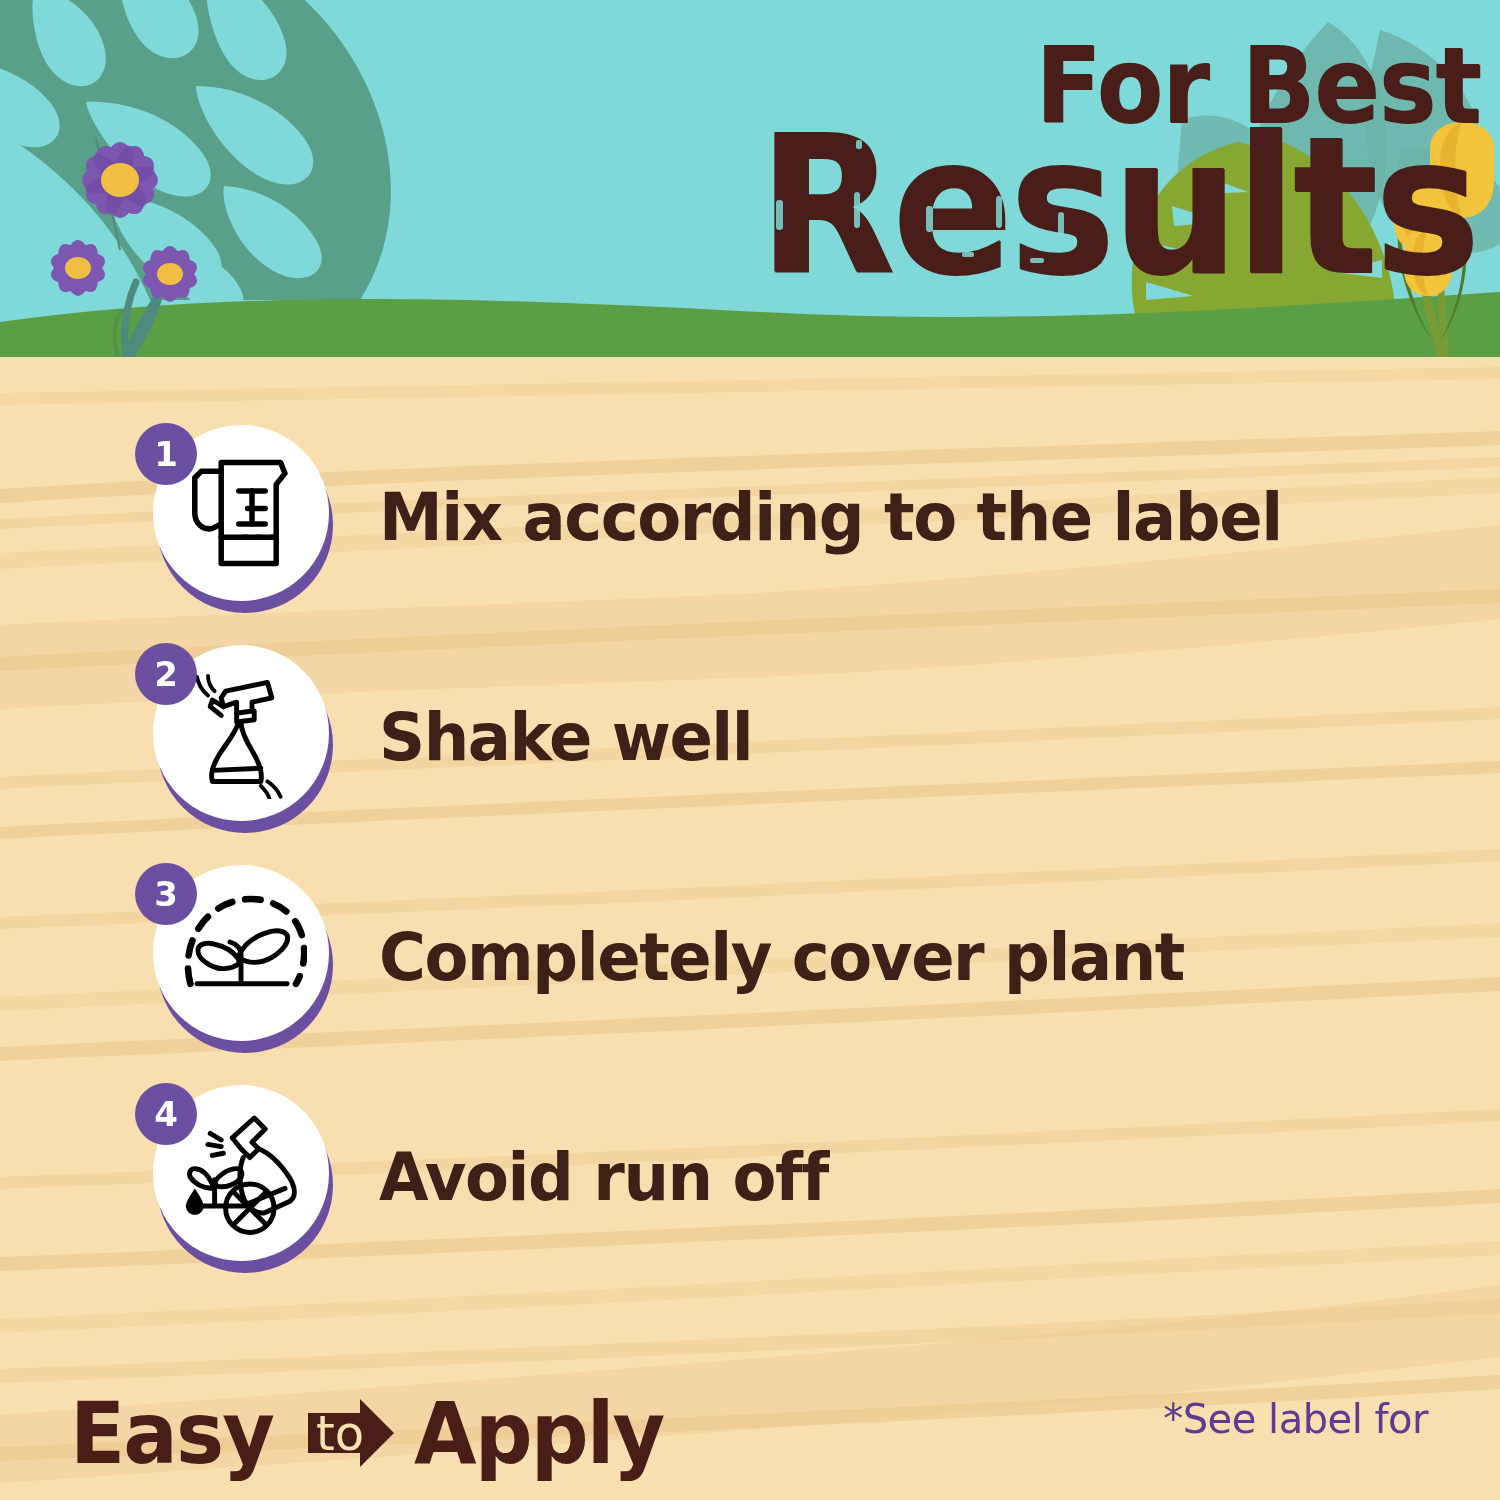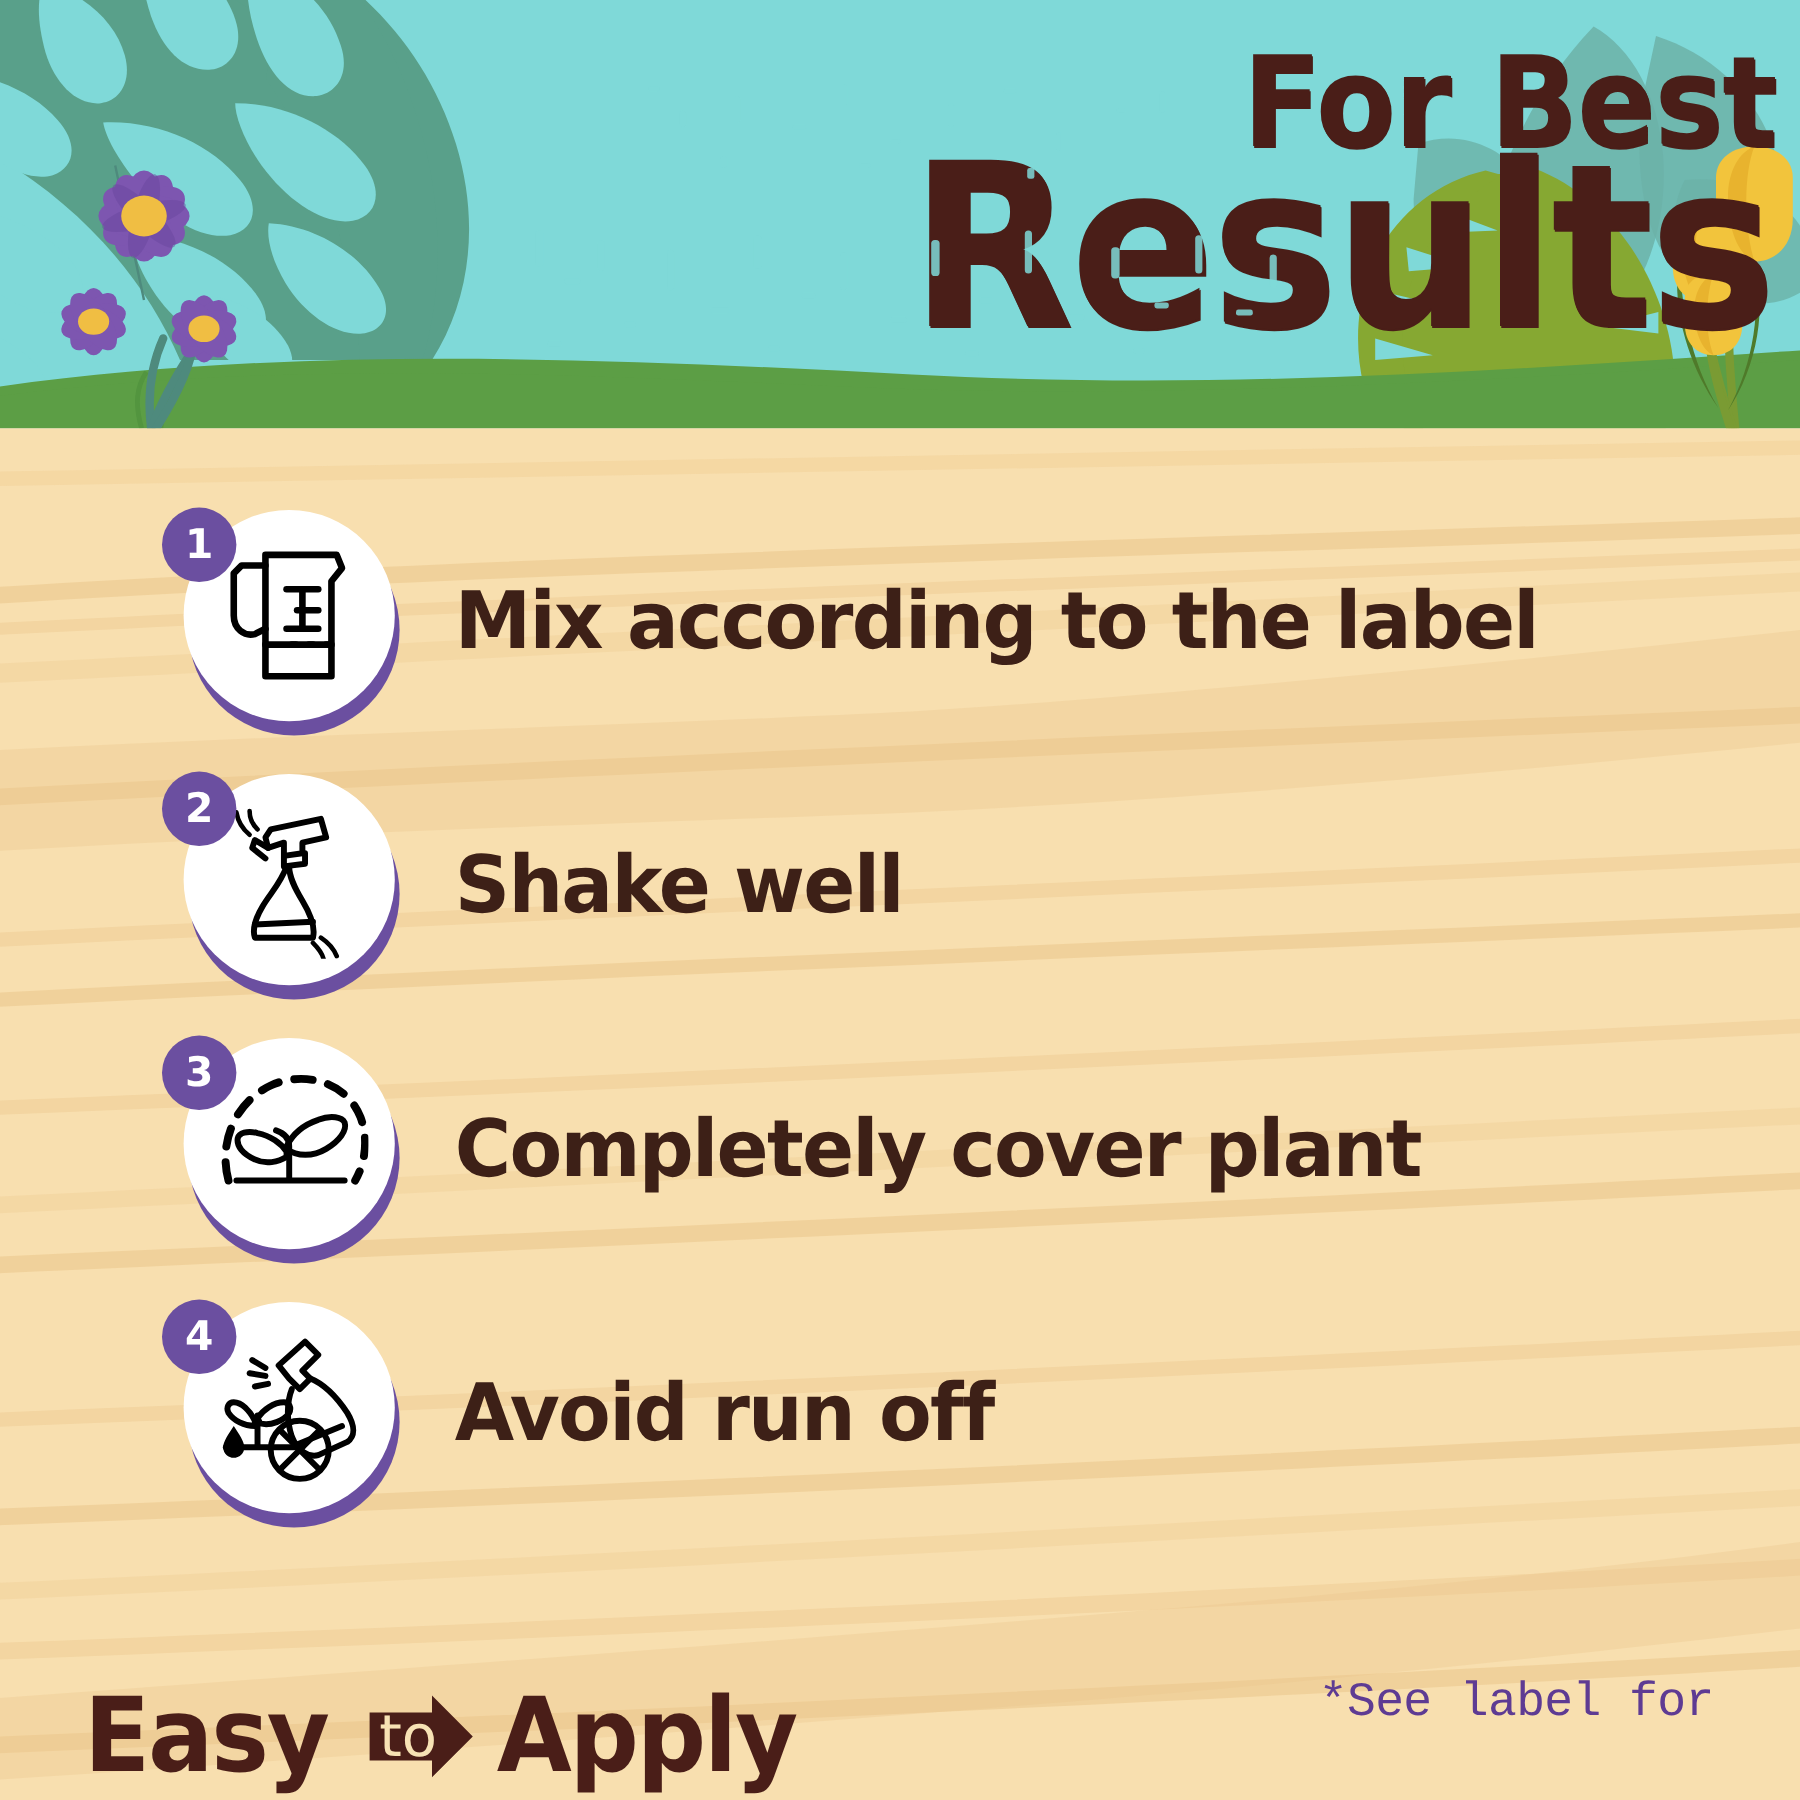--- a/index.html
+++ b/index.html
@@ -81,21 +81,21 @@
     letter-spacing:-1.5px;
     white-space:nowrap;
     transform:scaleX(0.97);
     transform-origin:left center;
   }
   .icon-svg{width:132px;height:132px;display:block;}
 
   
   .footer-left{
     position:absolute;left:70px;top:1390px;
-    display:flex;align-items:center;gap:16px;margin-top:14px;
+    display:flex;align-items:center;gap:16px;
   }
   .ez-word{
     font-family:"DejaVu Sans", sans-serif;
     font-weight:700;font-size:86px;color:#4A1E18;
     letter-spacing:-2px;line-height:1;
     transform:scaleX(0.94);transform-origin:left center;
   }
   .arrow-to{
     position:relative;width:96px;height:76px;display:flex;align-items:center;
   }
@@ -107,21 +107,21 @@
     font-size:48px;color:#F7E2B4;font-weight:400;line-height:1;
   }
   .footer-right{
     position:absolute;right:72px;top:1396px;
     text-align:right;
     font-family:"DejaVu Sans", sans-serif;
     font-size:40px;line-height:1.18;
     color:#5E3B93;
     letter-spacing:-0.5px;
   }
-  .footer-right div{white-space:nowrap;font-family:Liberation Mono, monospace;}
+  .footer-right div{white-space:nowrap;}
 </style>
 </head>
 <body>
 
 <div id="stage">
 
   <div class="header">
     <svg class="hdr-svg" viewBox="0 0 1500 357" preserveAspectRatio="none">
       <defs>
         <clipPath id="hdrClip">

